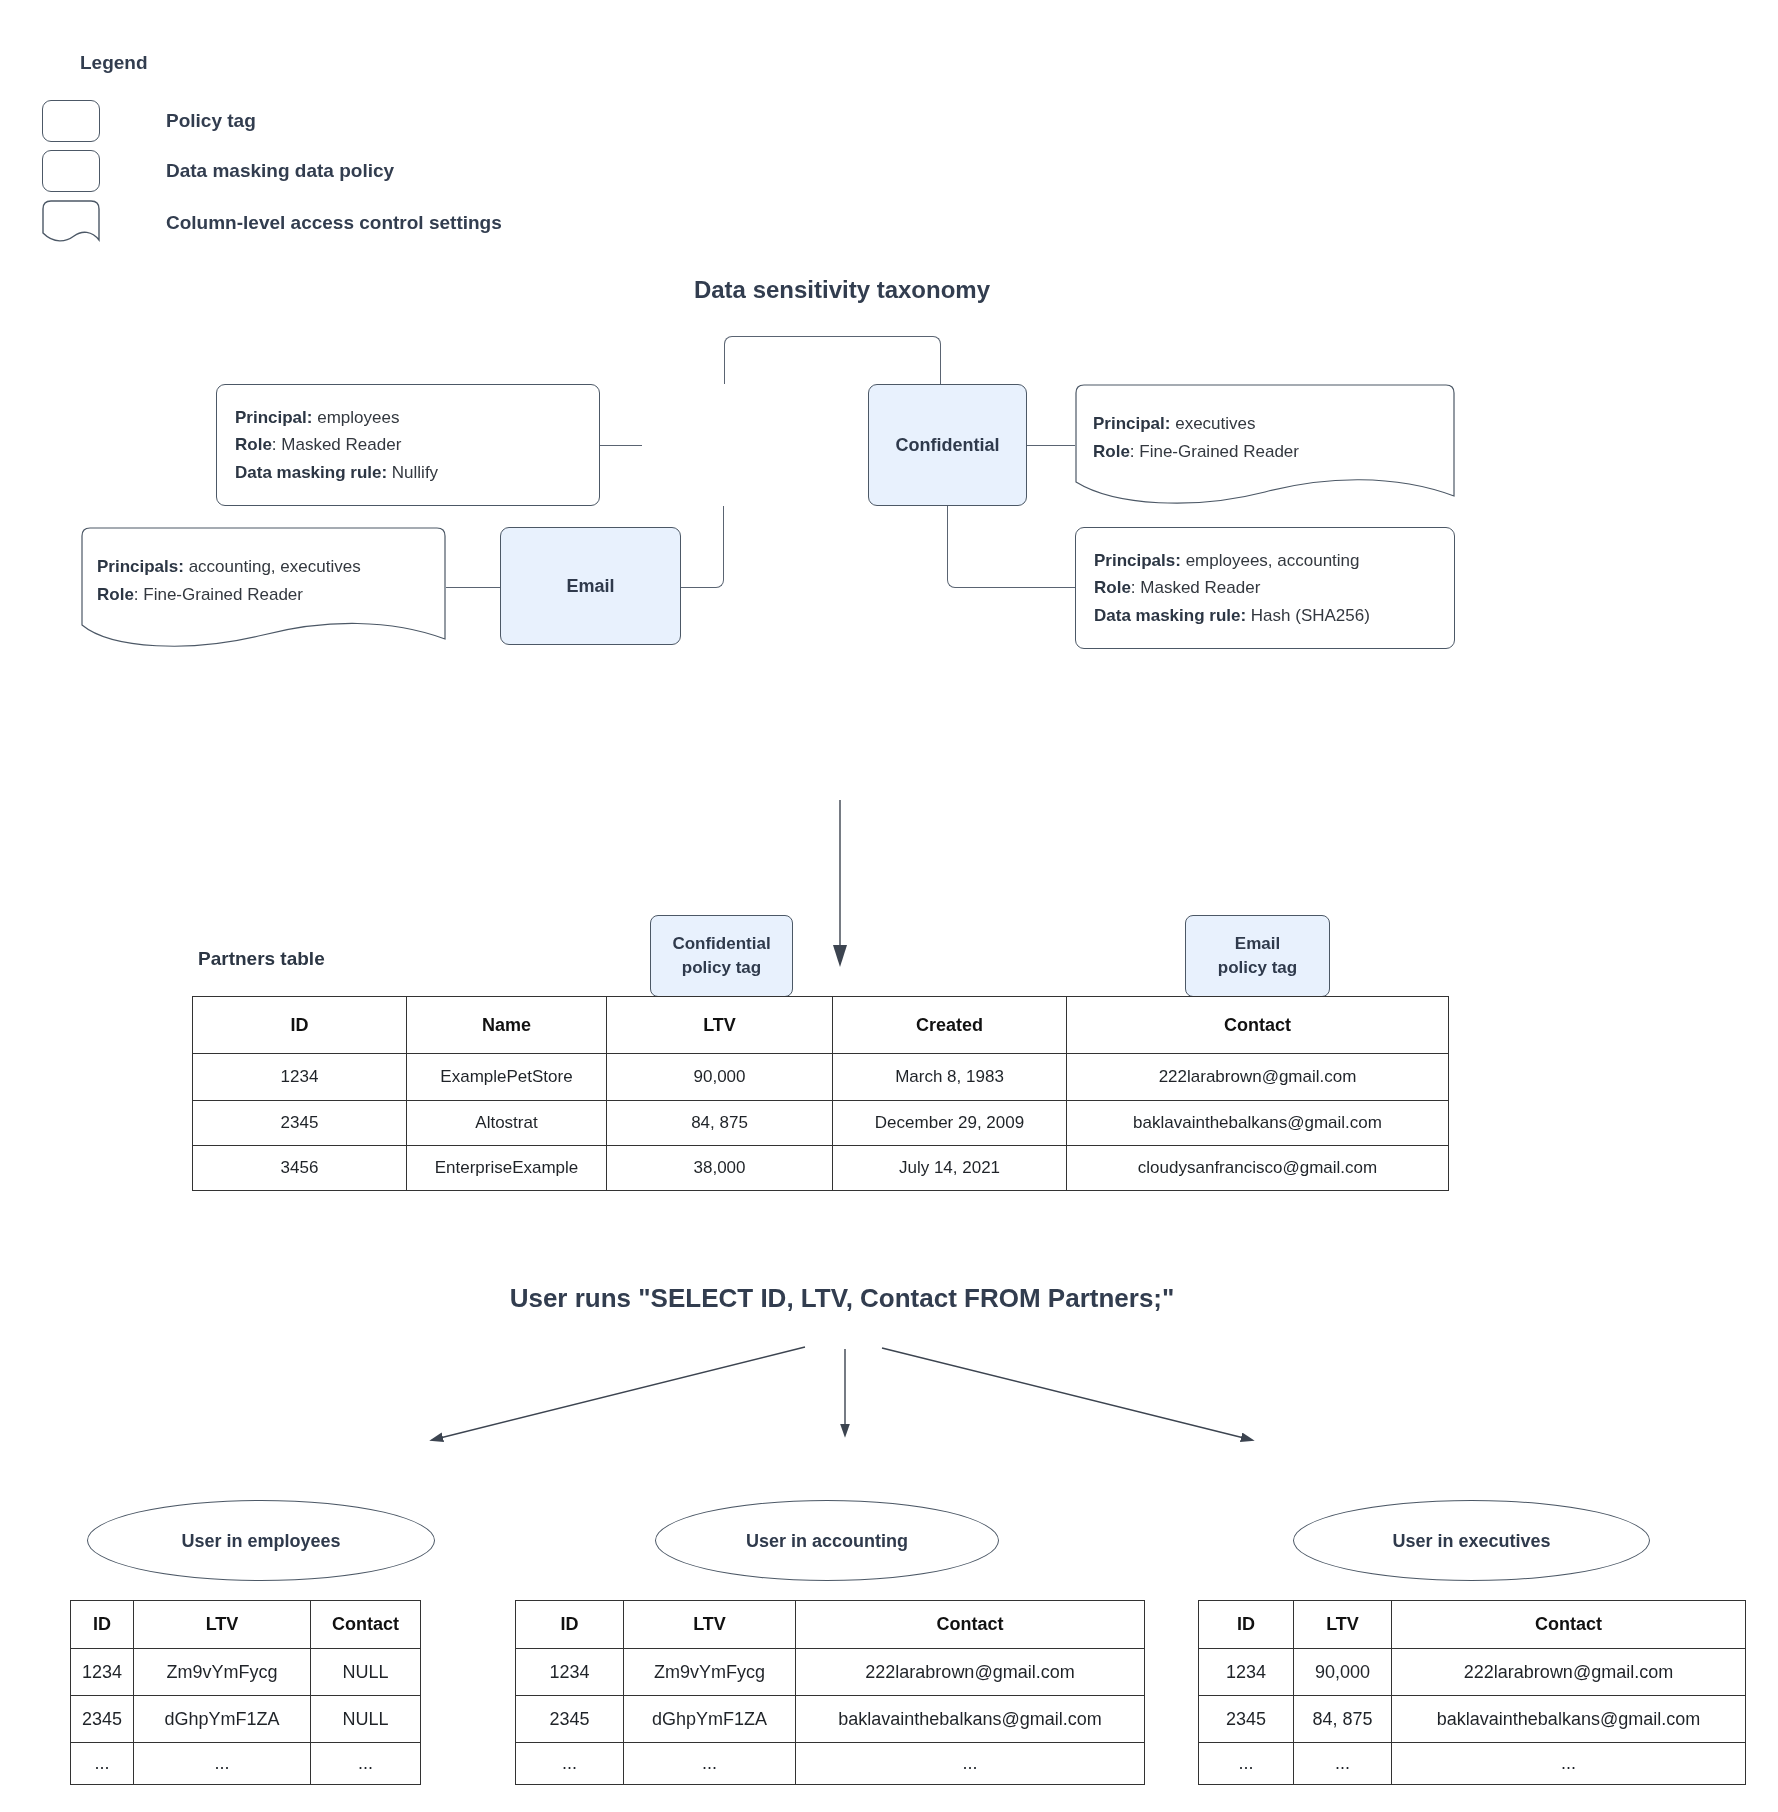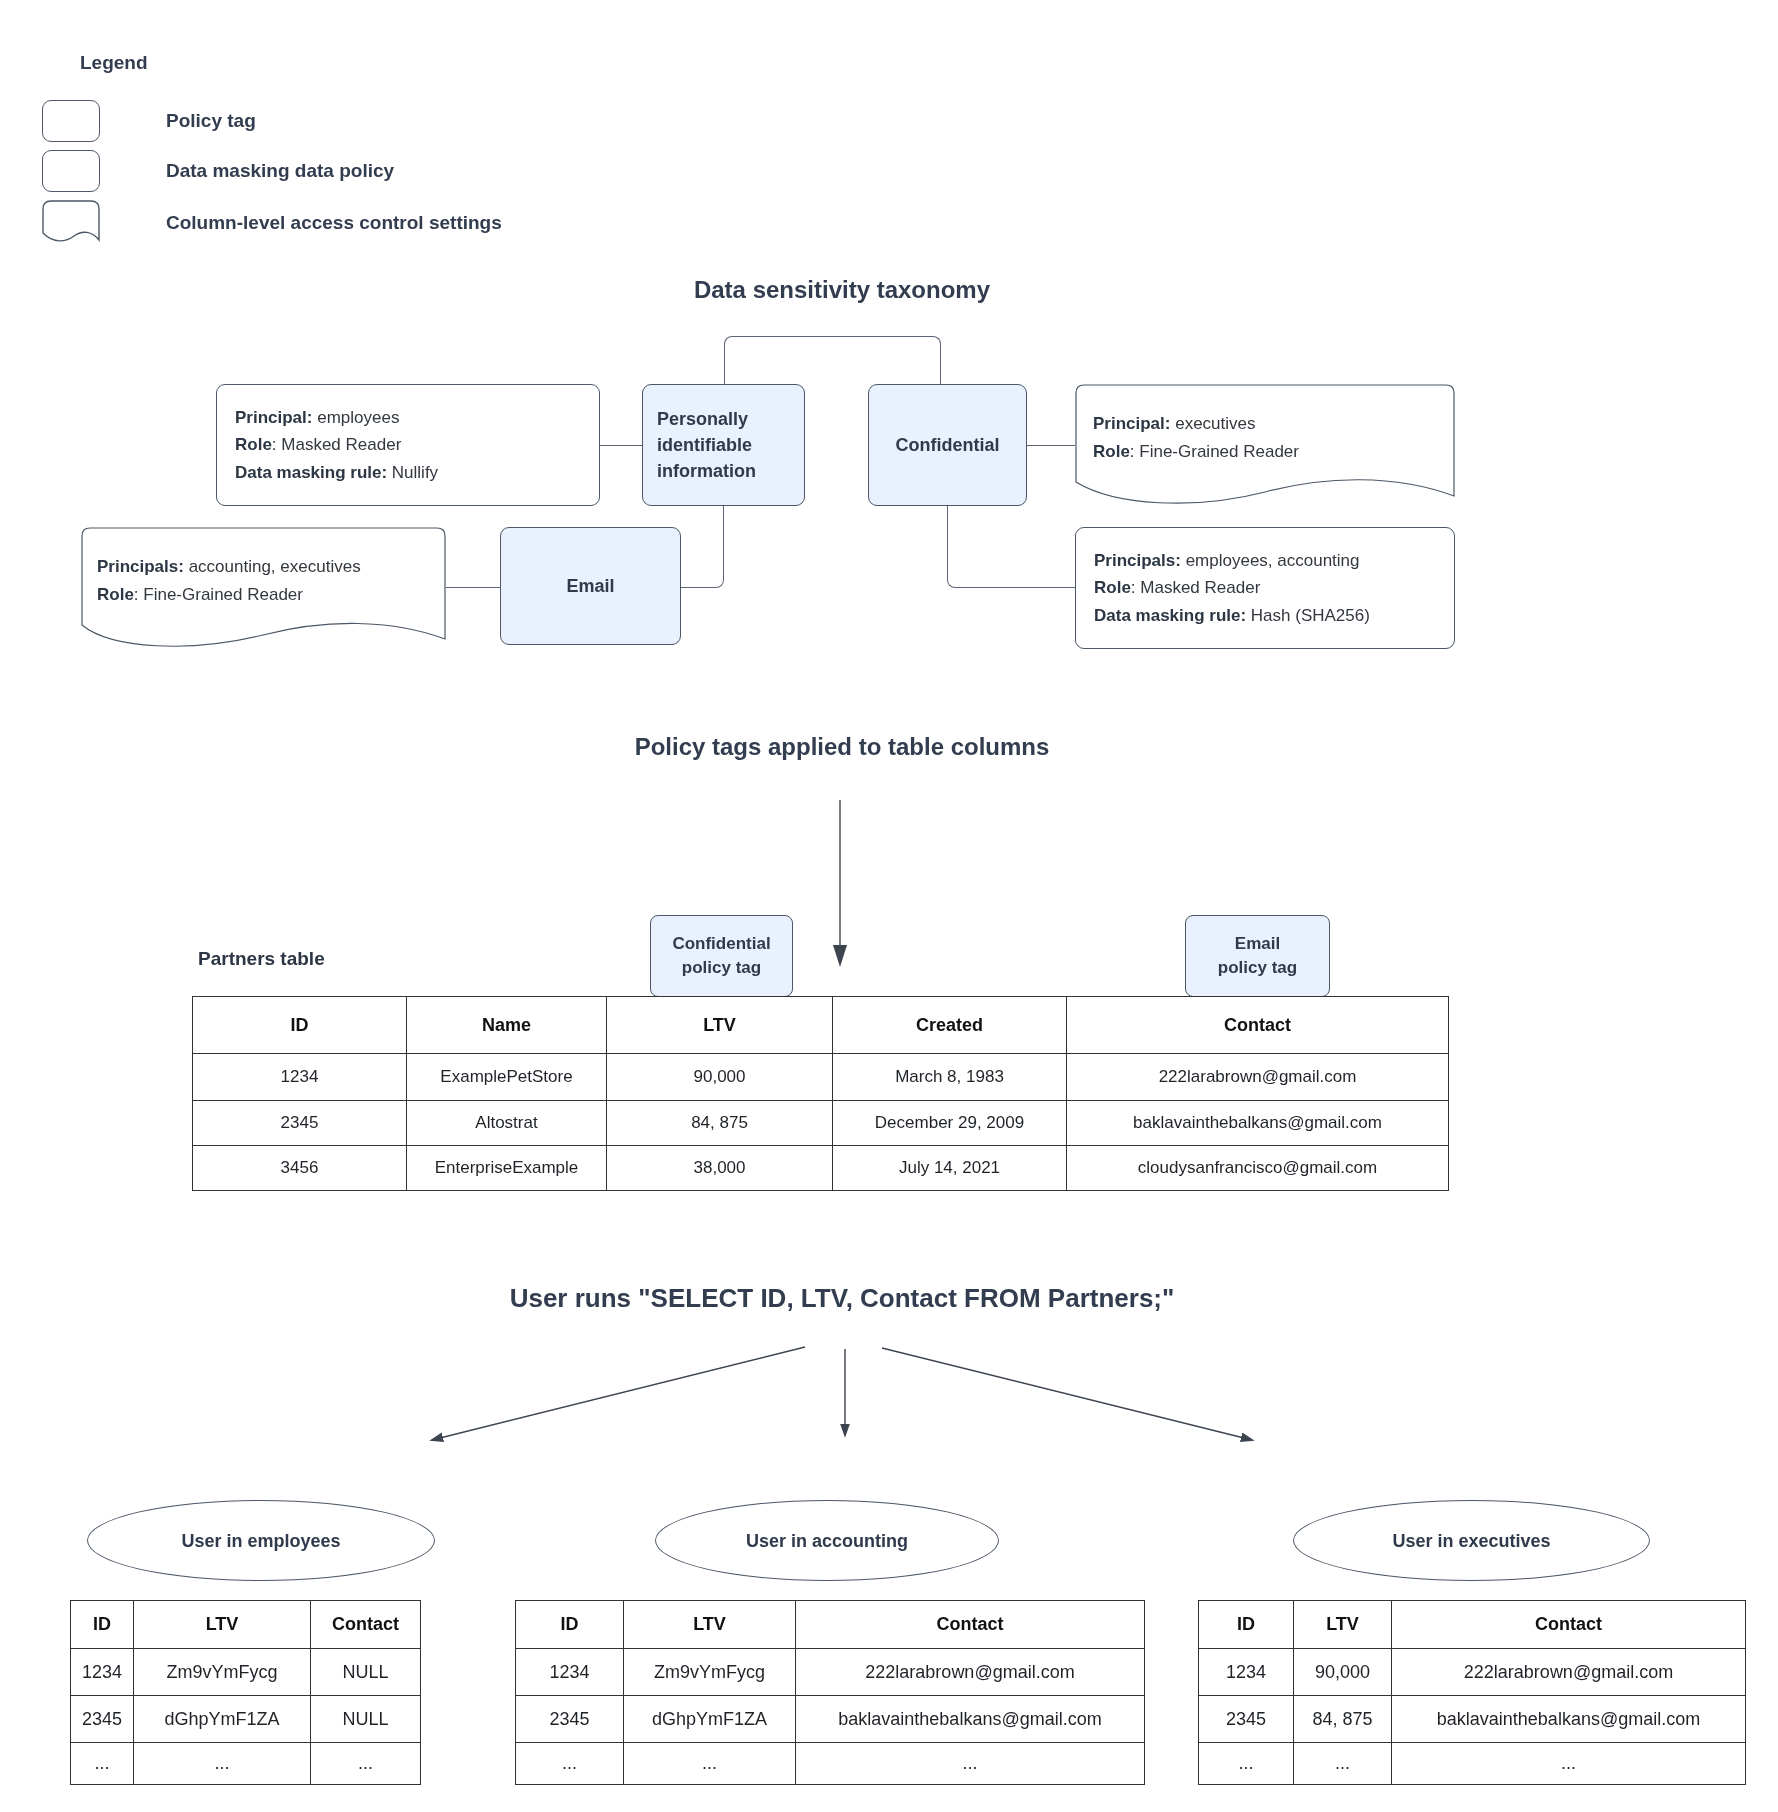--- a/index.html
+++ b/index.html
@@ -75,25 +75,20 @@
 
   <div class="elbow" style="left:947px;top:506px;width:128px;height:82px;
        border-left:1px solid #5a6472;border-bottom:1px solid #5a6472;border-bottom-left-radius:8px;"></div>
 
   <div class="box center-col" style="left:216px;top:384px;width:384px;height:122px;padding-left:18px;">
     <div class="policy-text"><span class="b">Principal:</span><span> employees</span></div>
     <div class="policy-text"><span class="b">Role</span><span>: Masked Reader</span></div>
     <div class="policy-text"><span class="b">Data masking rule:</span><span> Nullify</span></div>
   </div>
 
-  <div class="box blue center-col" style="left:642px;top:384px;width:163px;height:122px;padding-left:14px;">
-    <div class="node-label">Personally</div>
-    <div class="node-label">identifiable</div>
-    <div class="node-label">information</div>
-  </div>
 
   <div class="box blue center-col" style="left:868px;top:384px;width:159px;height:122px;align-items:center;">
     <div class="node-label">Confidential</div>
   </div>
 
   <div class="doc" style="left:1075px;top:384px;width:380px;height:122px;">
     <svg viewBox="0 0 380 122" preserveAspectRatio="none">
       <path d="M 1 98 C 40 122, 120 126, 190 108 C 250 92, 320 90, 379 112 L 379 9 Q 379 1, 371 1 L 9 1 Q 1 1, 1 9 Z" fill="#ffffff" stroke="#4c5866" stroke-width="1.2"></path>
     </svg>
     <div class="doc-text" style="padding:26px 0 0 18px;">
@@ -115,21 +110,20 @@
   <div class="box blue center-col" style="left:500px;top:527px;width:181px;height:118px;align-items:center;">
     <div class="node-label">Email</div>
   </div>
 
   <div class="box center-col" style="left:1075px;top:527px;width:380px;height:122px;padding-left:18px;">
     <div class="policy-text"><span class="b">Principals:</span><span> employees, accounting</span></div>
     <div class="policy-text"><span class="b">Role</span><span>: Masked Reader</span></div>
     <div class="policy-text"><span class="b">Data masking rule:</span><span> Hash (SHA256)</span></div>
   </div>
 
-  <div class="section-title" style="left:342px;top:733px;width:1000px;font-size:24px;">Policy tags applied to table columns</div>
 
   <svg class="abs" style="left:820px;top:795px;width:40px;height:180px;" viewBox="0 0 40 180">
     <line x1="20" y1="5" x2="20" y2="153" stroke="#3c4450" stroke-width="1.4"></line>
     <polygon points="20,172 13,150 27,150" fill="#3c4450"></polygon>
   </svg>
 
   <div class="abs" style="left:198px;top:948px;font-weight:bold;font-size:19px;color:#2c3644;">Partners table</div>
 
   <div class="tag-callout" style="left:650px;top:915px;width:143px;height:82px;">
     <div>Confidential</div>

